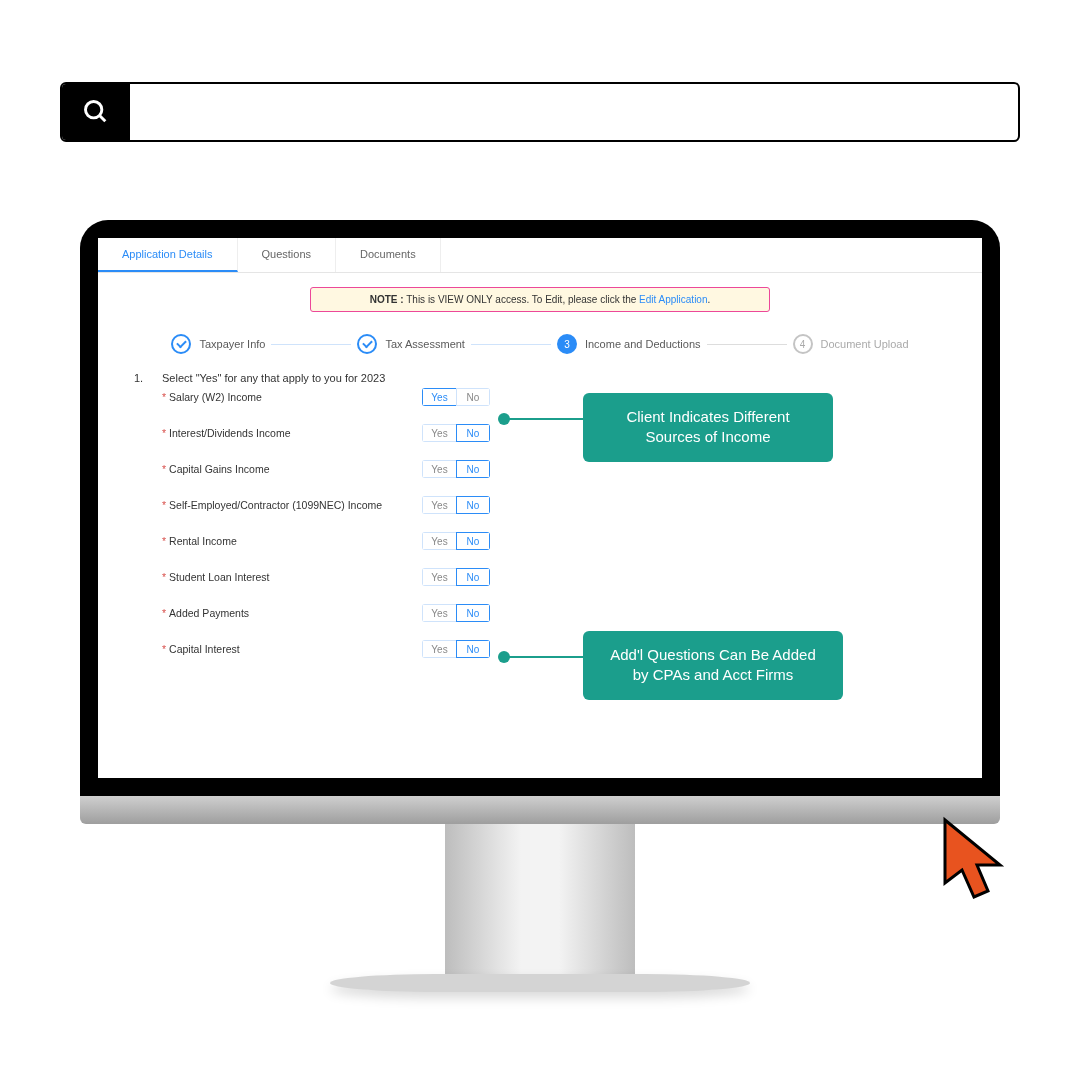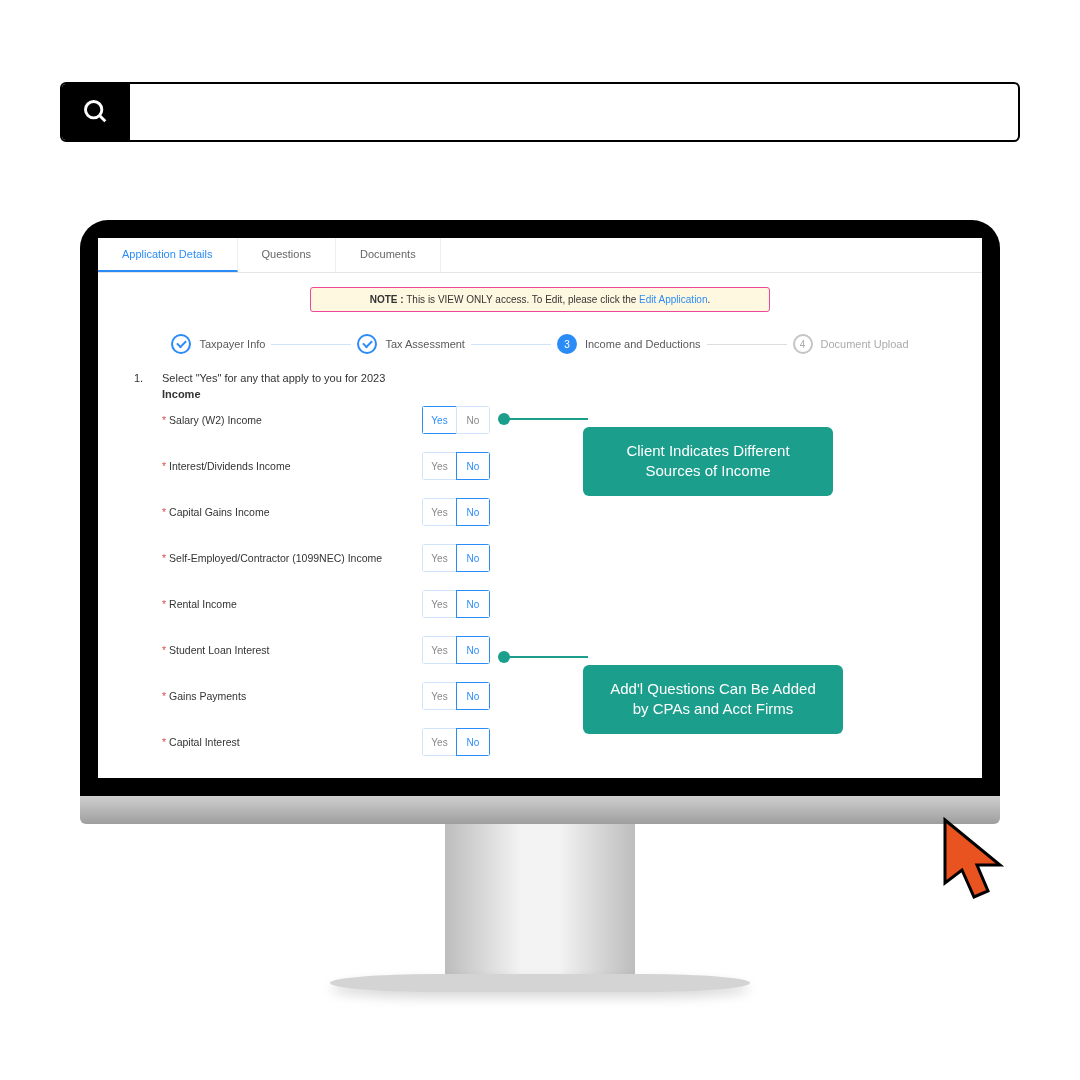--- a/index.html
+++ b/index.html
@@ -180,21 +180,21 @@
   }
   .req { color: #d9534f; margin-right: 3px; }
 
   .yn {
     display: flex;
     border-radius: 3px;
     overflow: hidden;
   }
   .yn-btn {
     width: 34px;
-    height: 28px;
+    height: 18px;
     font-size: 10px;
     display: flex;
     align-items: center;
     justify-content: center;
     border: 1px solid #cfe3fb;
     color: #888;
     cursor: pointer;
     background: #fff;
   }
   .yn-btn.sel {
@@ -206,21 +206,20 @@
   
   .callout {
     position: absolute;
     background: #1b9e8c;
     color: #fff;
     font-size: 15px;
     padding: 14px 22px;
     border-radius: 6px;
     text-align: center;
     line-height: 1.35;
-    margin-top: 34px;
   }
   .callout-line {
     position: absolute;
     height: 2px;
     background: #1b9e8c;
   }
   .callout-dot {
     position: absolute;
     width: 12px; height: 12px;
     background: #1b9e8c;
@@ -285,21 +284,20 @@
             <span class="step-label-gray">Document Upload</span>
           </div>
         </div>
 
         <div class="form-area">
           <div class="q-head">
             <span class="q-num">1.</span>
             <span>Select "Yes" for any that apply to you for 2023</span>
           </div>
 
-          <div class="section-subhead">Income</div>
 
           <div class="row">
             <div class="row-label"><span class="req">*</span><span>Salary (W2) Income</span></div>
             <div class="yn">
               <div class="yn-btn sel">Yes</div>
               <div class="yn-btn">No</div>
             </div>
           </div>
 
           <div class="row">
@@ -337,21 +335,21 @@
 
           <div class="row">
             <div class="row-label"><span class="req">*</span><span>Student Loan Interest</span></div>
             <div class="yn">
                 <div class="yn-btn">Yes</div>
                 <div class="yn-btn sel">No</div>
               </div>
           </div>
 
           <div class="row">
-            <div class="row-label"><span class="req">*</span><span>Gains Payments</span></div>
+            <div class="row-label"><span class="req">*</span><span>Added Payments</span></div>
             <div class="yn">
                 <div class="yn-btn">Yes</div>
                 <div class="yn-btn sel">No</div>
               </div>
           </div>
 
           <div class="row">
             <div class="row-label"><span class="req">*</span><span>Capital Interest</span></div>
             <div class="yn">
                 <div class="yn-btn">Yes</div>

